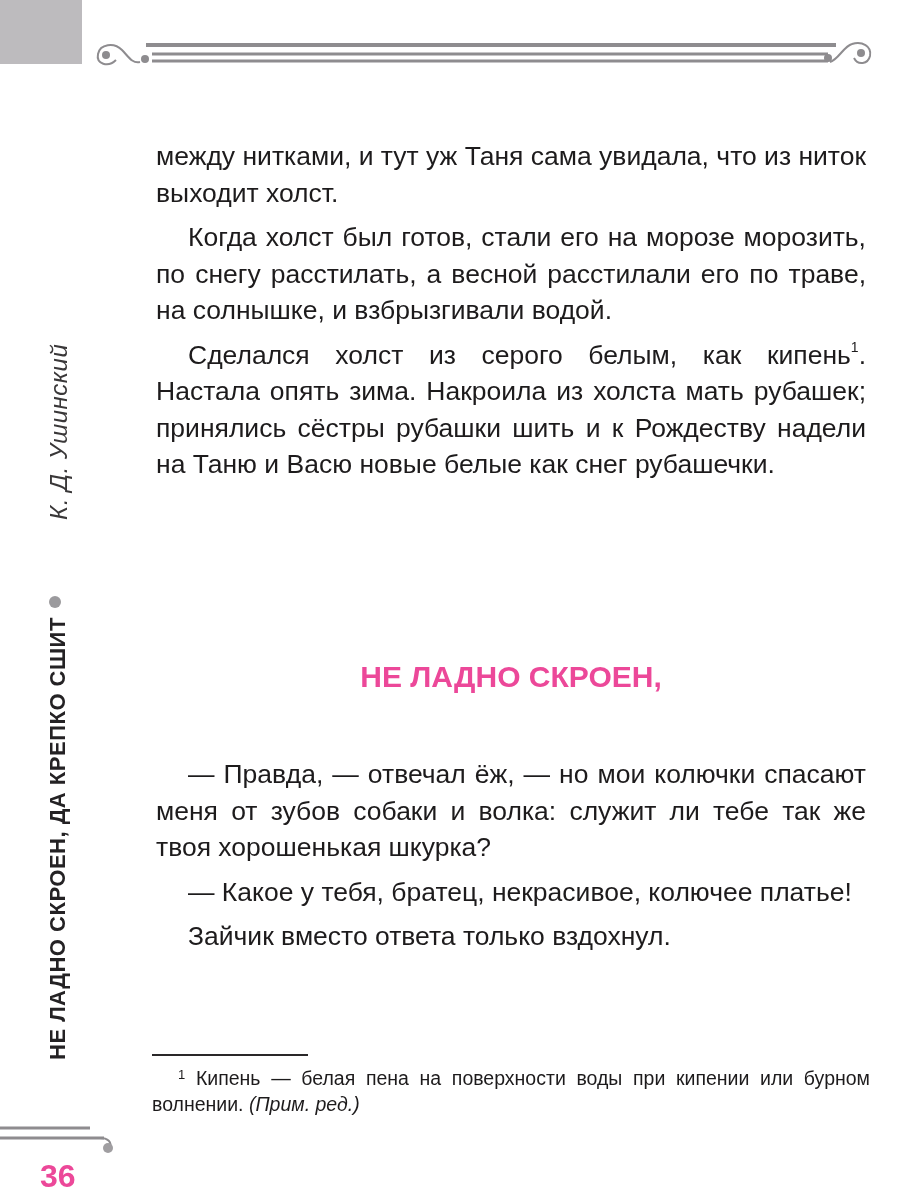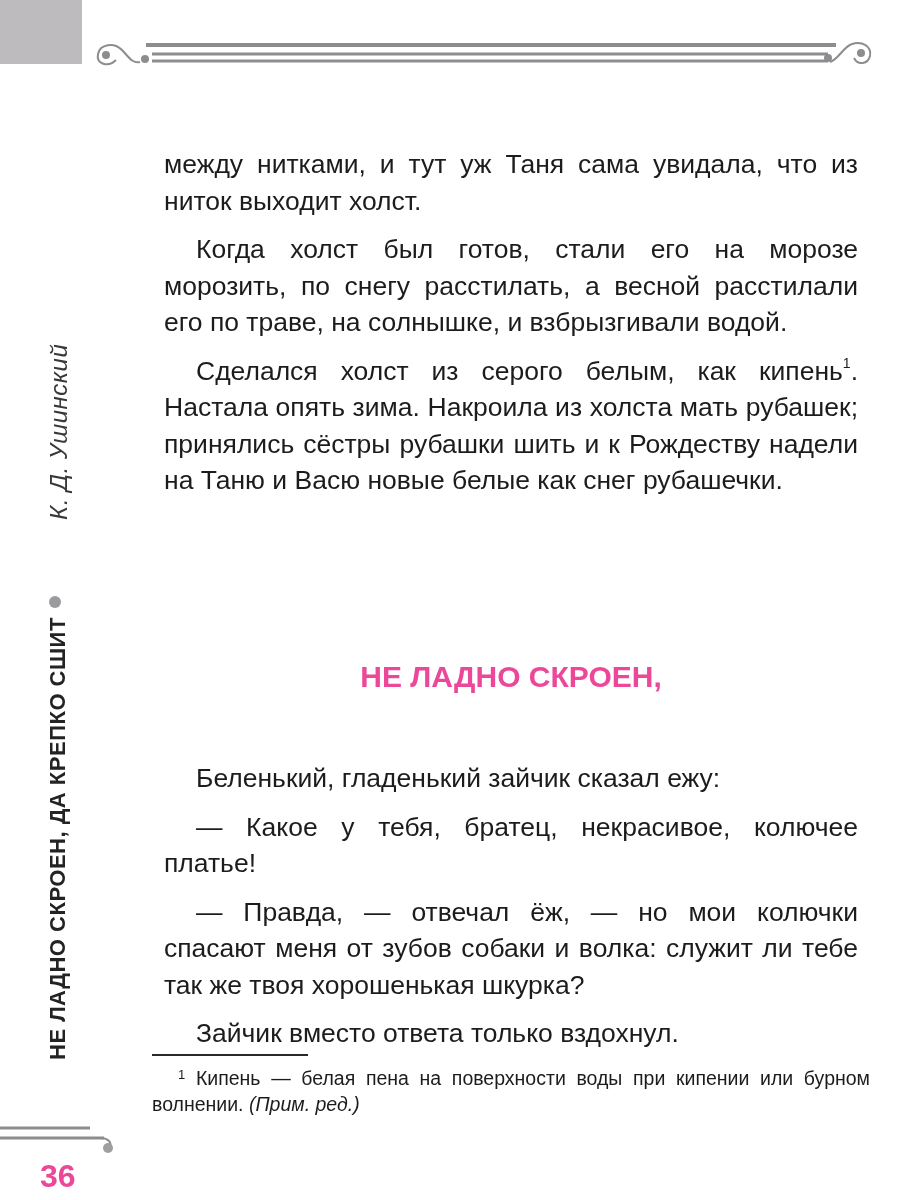--- a/index.html
+++ b/index.html
@@ -33,21 +33,21 @@
   .bottom-ornament { position: absolute; left: 0; top: 1124px; width: 118px; height: 30px; }
   .page-number {
     position: absolute; left: 40px; top: 1158px;
     font-weight: bold; font-size: 32px; color: #ec4899;
   }
   .text-block {
     position: absolute; left: 152px; width: 718px;
     font-size: 26.5px; line-height: 36.5px;
     text-align: justify;
   }
-  .text-block p { margin: 12px; }
+  .text-block p { margin: 4px; }
   .indent { text-indent: 32px; }
   .para-gap { margin-top: 8px !important; }
   .story-title {
     position: absolute; left: 152px; width: 718px; top: 658px;
     text-align: center; font-weight: bold; font-size: 30px; line-height: 38px;
     color: #ec4899;
   }
   sup { font-size: 14px; vertical-align: 12px; line-height: 0; }
   .footnote-rule {
     position: absolute; left: 152px; top: 1054px; width: 156px; height: 2px; background: #2a2829;
@@ -86,23 +86,22 @@
   <p>между нитками, и тут уж Таня сама увидала, что из ниток выходит холст.</p>
   <p class="indent para-gap">Когда холст был готов, стали его на морозе морозить, по снегу расстилать, а весной расстилали его по траве, на солнышке, и взбрызгивали водой.</p>
   <p class="indent para-gap"><span>Сделался холст из серого белым, как кипень</span><sup>1</sup><span>. Настала опять зима. Накроила из холста мать рубашек; принялись сёстры рубашки шить и к Рождеству надели на Таню и Васю новые белые как снег рубашечки.</span></p>
 </div>
 
 <div class="story-title">
   <div>НЕ ЛАДНО СКРОЕН,</div>
 </div>
 
 <div class="text-block" style="top:748px;">
-  <p class="indent">Беленький, гладенький зайчик сказал ежу:</p>
+  <p class="indent para-gap">— Правда, — отвечал ёж, — но мои колючки спасают меня от зубов собаки и волка: служит ли тебе так же твоя хорошенькая шкурка?</p>
   <p class="indent para-gap">— Какое у тебя, братец, некрасивое, колючее платье!</p>
-  <p class="indent para-gap">— Правда, — отвечал ёж, — но мои колючки спасают меня от зубов собаки и волка: служит ли тебе так же твоя хорошенькая шкурка?</p>
   <p class="indent para-gap">Зайчик вместо ответа только вздохнул.</p>
 </div>
 
 <div class="footnote-rule"></div>
 <div class="footnote">
   <span style="display:inline-block;width:26px;"></span><span class="note-mark">1</span><span> Кипень — белая пена на поверхности воды при кипении или бурном волнении. </span><span class="ital">(Прим. ред.)</span>
 </div>
 
 <svg class="bottom-ornament" viewBox="0 0 118 30">
   <g stroke="#8e8c8f" fill="none">

